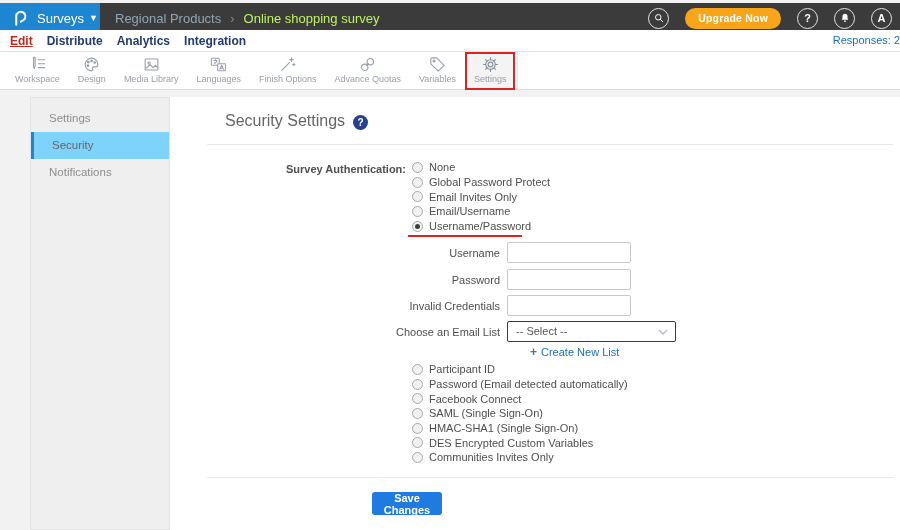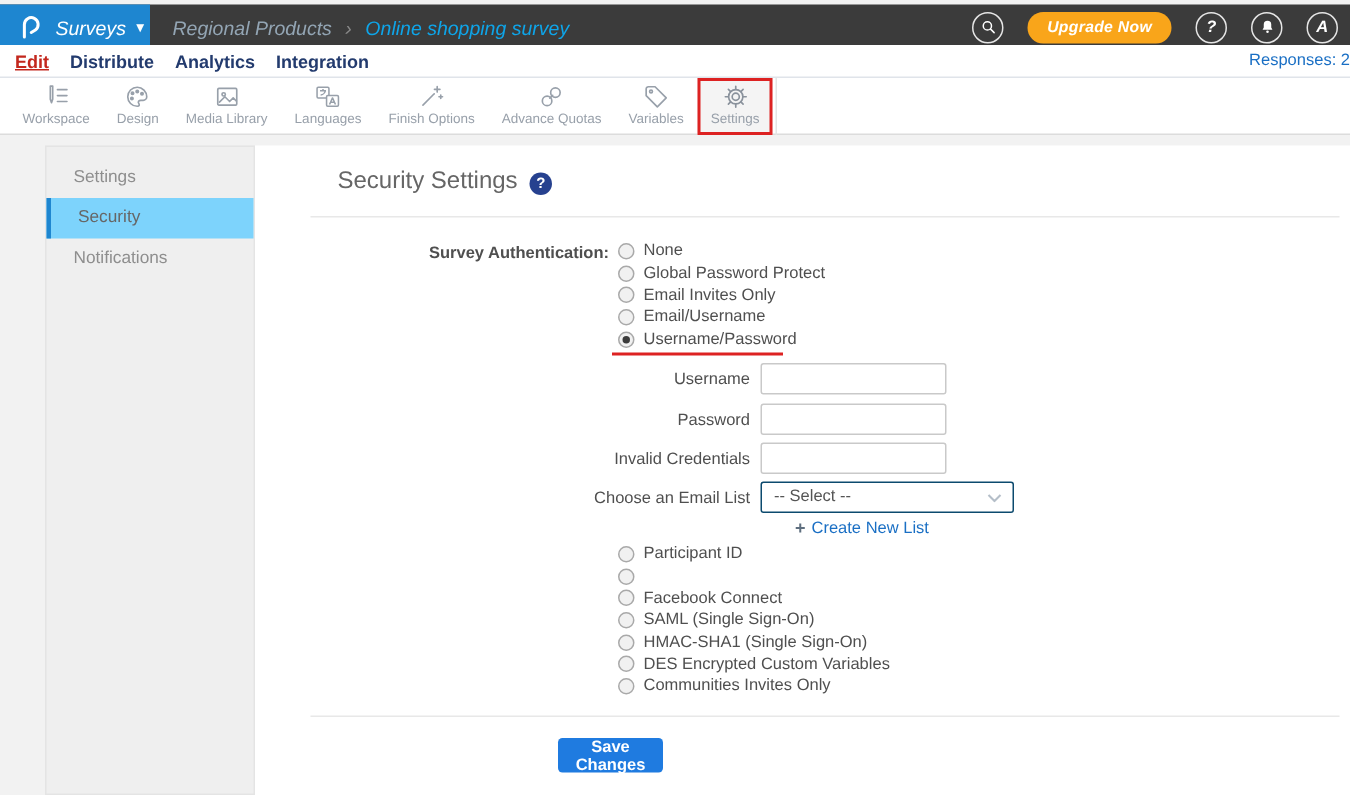--- a/index.html
+++ b/index.html
@@ -1,29 +1,29 @@
 <!DOCTYPE html>
 <html><head>
 <meta charset="utf-8">
 <style>
   * { margin:0; padding:0; box-sizing:border-box; }
   body { font-family:"Liberation Sans", sans-serif; background:#f2f2f2; }
   #app { position:relative; width:900px; height:530px; background:#f2f2f2; overflow:hidden; }
 
   
-  .topbar { position:absolute; left:0; top:3px; width:900px; height:45px; background:#3b3b3b;font-style:italic; }
+  .topbar { position:absolute; left:0; top:3px; width:900px; height:45px; background:#3b3b3b; }
   .logo-box { position:absolute; left:0; top:0; width:100px; height:30px; background:#1e86d0;
               display:flex; align-items:center; padding-left:10px; gap:7px; cursor:pointer; }
   .logo-glyph { width:20px; height:20px; }
   .app-menu { color:#fff; font-size:13px; }
   .caret { color:#fff; font-size:9px; margin-left:-2px; }
   .breadcrumb { position:absolute; left:115px; top:0; height:30px; display:flex; align-items:center; gap:9px; font-size:13px; }
   .bc-parent { color:#93a5b4; cursor:pointer; }
   .bc-sep { color:#8a8a8a; font-size:13px; }
-  .bc-current { color:#0ea5e9; }
+  .bc-current { color:#bef264; }
   .top-right { position:absolute; right:8px; top:0; height:30px; display:flex; align-items:center; gap:16px; }
   .circle-btn { width:21px; height:21px; border-radius:50%; border:1.5px solid #e6e6e6; color:#fff;
                 display:flex; align-items:center; justify-content:center; font-size:11px; font-weight:bold; cursor:pointer; }
   .upgrade-btn { height:21px; border-radius:11px; background:#f9a51a; color:#fff; font-size:10.5px; font-weight:bold;
                  display:flex; align-items:center; padding:0 13px; cursor:pointer; letter-spacing:.2px; }
 
   
   .tabrow { position:absolute; left:0; top:30px; width:900px; height:22px; background:#fff;
             border-bottom:1px solid #e0e4ea; display:flex; align-items:center; padding-left:10px; gap:14px; }
   .tab { font-size:12px; font-weight:bold; color:#233b6e; cursor:pointer; }
@@ -279,20 +279,21 @@
       <span>Create New List</span>
     </div>
 
     <div class="radio-group rg2">
       <div class="radio-row">
         <span class="radio"></span>
         <span class="radio-text">Participant ID</span>
       </div>
       <div class="radio-row">
         <span class="radio"></span>
+        <span class="radio-text">Password (Email detected automatically)</span>
       </div>
       <div class="radio-row">
         <span class="radio"></span>
         <span class="radio-text">Facebook Connect</span>
       </div>
       <div class="radio-row">
         <span class="radio"></span>
         <span class="radio-text">SAML (Single Sign-On)</span>
       </div>
       <div class="radio-row">

